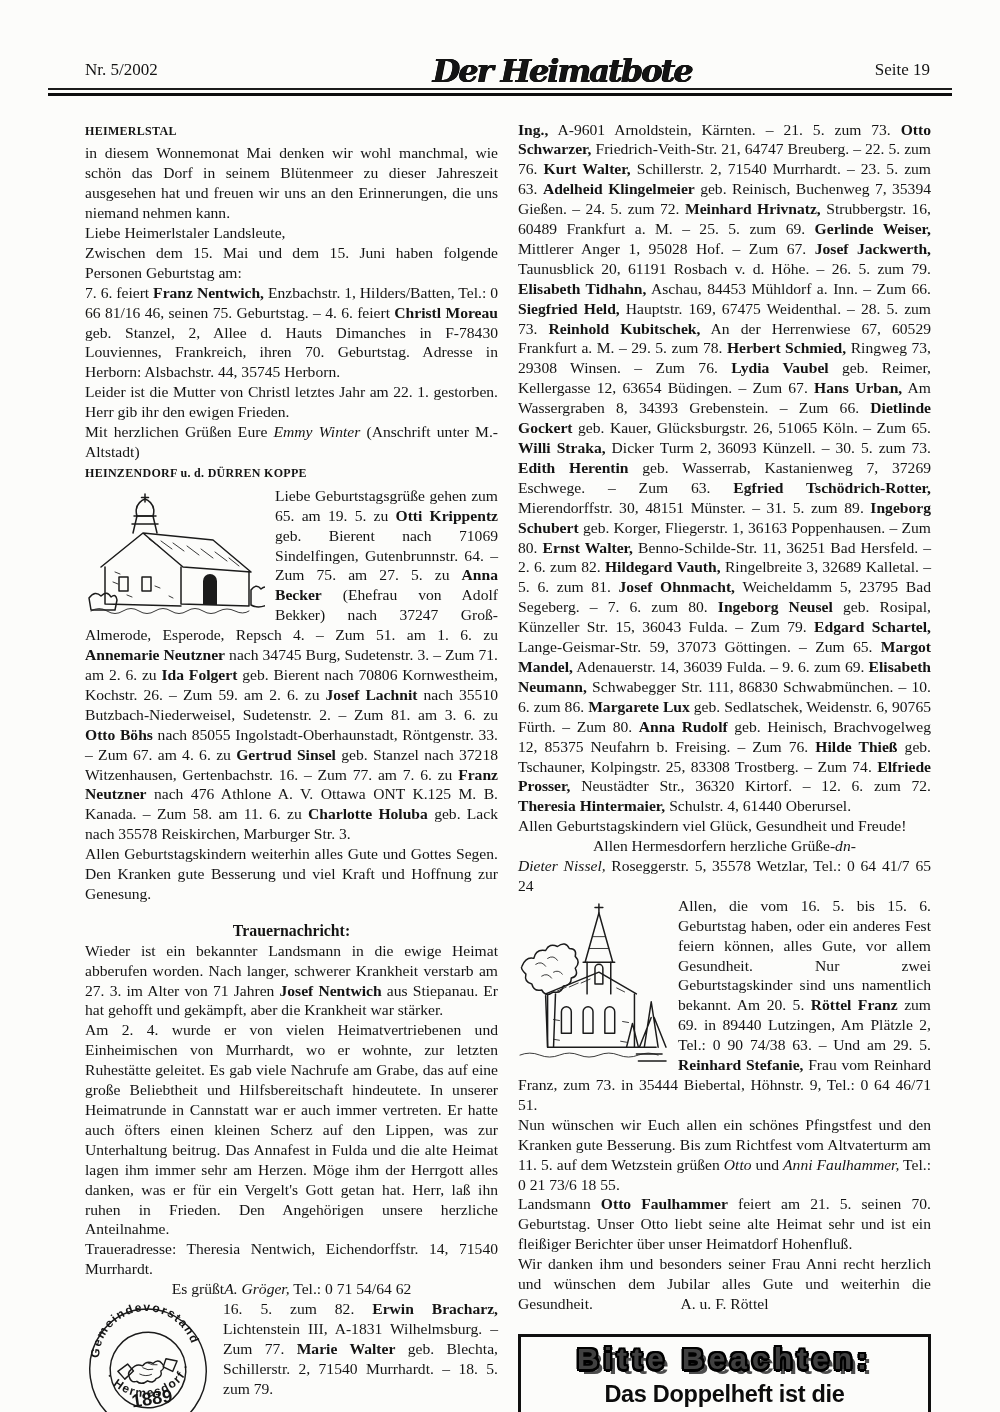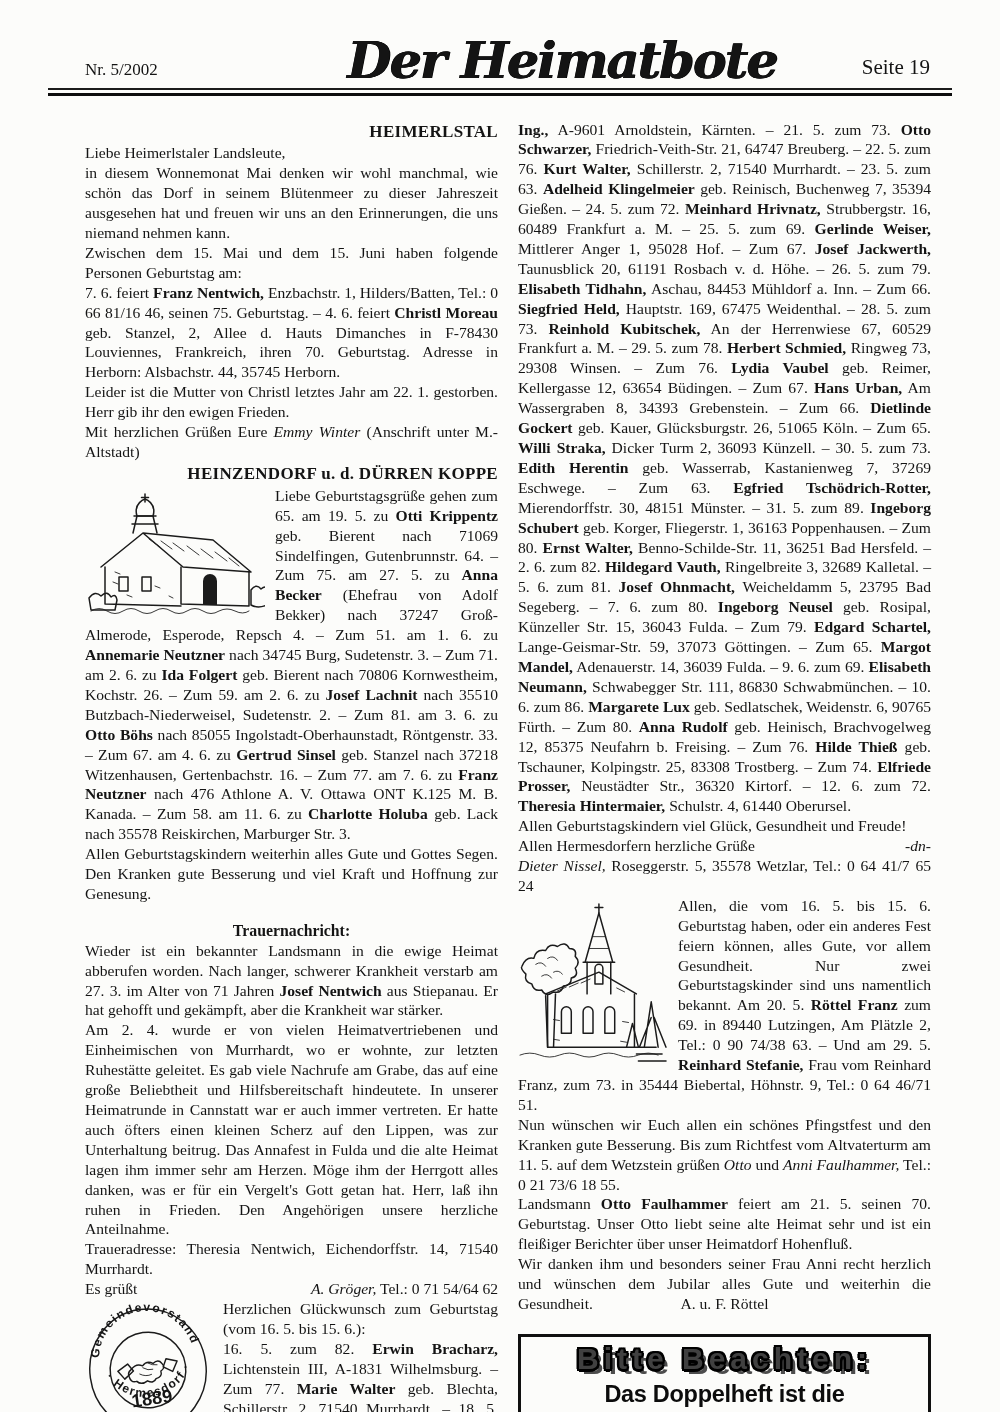--- a/index.html
+++ b/index.html
@@ -1,38 +1,38 @@
 <!DOCTYPE html>
 <html lang="de"><head>
 <meta charset="utf-8">
 <style>
   html,body{margin:0;padding:0;background:#dededa;}
   .page{width:1000px;height:1412px;margin:0 auto;background:#fcfcfa;overflow:hidden;position:relative;
         font-family:"Liberation Serif",serif;color:#141414;}
   
   .hdr{position:relative;height:88px;}
   .issue{position:absolute;left:85px;bottom:8px;font-size:17px;}
-  .pageno{position:absolute;right:70px;bottom:8px;font-size:21px;}
+  .pageno{position:absolute;right:70px;bottom:8px;font-size:17px;}
   .masthead{position:absolute;left:562px;transform:translateX(-50%);bottom:-2px;margin:0;white-space:nowrap;
-            font-family:"DejaVu Serif",serif;font-style:italic;font-weight:700;font-size:51px;letter-spacing:-2px;
+            font-family:"DejaVu Serif",serif;font-style:italic;font-weight:700;font-size:32px;letter-spacing:-2px;
             text-shadow:.6px 0 0 #000,-.3px 0 0 #000;}
   .rules{margin:0 48px;}
   .rule-thin{border-top:2px solid #1c1c1c;margin-bottom:2.5px;}
   .rule-thick{border-top:3.5px solid #0d0d0d;}
   
   .columns{display:flex;gap:20px;padding:24px 69px 0 85px;}
   .col{width:413px;font-size:15.6px;line-height:19.9px;text-align:justify;}
   p{margin:0;}
   .r-n{font-weight:normal;font-style:normal;}
   .r-b{font-weight:bold;}
   .r-i{font-style:italic;}
-  h2.sec{font-size:17px;font-weight:bold;text-align:right;margin:2px 0;letter-spacing:.3px;}
+  h2.sec{font-size:12px;font-weight:bold;text-align:left;margin:2px 0;letter-spacing:.3px;}
   h3.sub{font-size:15.8px;font-weight:bold;margin:17px 0 0;text-align:center;}
   .gap-sm{margin-top:13px;}
-  .split{display:flex;justify-content:space-between;align-items:baseline;}
+  .split{display:flex;justify-content:center;align-items:baseline;}
   .sign{text-align:center;margin-top:-19.9px;}
   
   .fig{float:left;}
   .fig svg{display:block;}
   .fig.chapel{width:180px;height:128px;margin:4px 10px 2px 0;}
   .fig.seal{width:126px;height:132px;margin:5px 12px 2px 0;}
   .fig.church{width:150px;height:170px;margin:4px 10px 2px 0;}
   .sk{stroke:#1b1b1b;fill:none;stroke-width:1.5;stroke-linecap:round;stroke-linejoin:round;}
   .sk-thin{stroke:#222;fill:none;stroke-width:.9;stroke-linecap:round;}
   .sk-fill{fill:#1b1b1b;stroke:none;}
@@ -57,22 +57,22 @@
   </div>
   <div class="rules">
     <div class="rule-thin"></div>
     <div class="rule-thick"></div>
   </div>
 
   <div class="columns">
 
     <section class="col">
       <h2 class="sec">HEIMERLSTAL</h2>
+      <p><span class="r-n">in diesem Wonnemonat Mai denken wir wohl manchmal, wie schön das Dorf in seinem Blütenmeer zu dieser Jahreszeit ausgesehen hat und freuen wir uns an den Erinnerungen, die uns niemand nehmen kann.</span></p>
       <p><span class="r-n">Liebe Heimerlstaler Landsleute,</span></p>
-      <p><span class="r-n">in diesem Wonnemonat Mai denken wir wohl manchmal, wie schön das Dorf in seinem Blütenmeer zu dieser Jahreszeit ausgesehen hat und freuen wir uns an den Erinnerungen, die uns niemand nehmen kann.</span></p>
       <p><span class="r-n">Zwischen dem 15. Mai und dem 15. Juni haben folgende Personen Geburtstag am:</span></p>
       <p><span class="r-n">7. 6. feiert </span><span class="r-b">Franz Nentwich,</span><span class="r-n"> Enzbachstr. 1, Hilders/Batten, Tel.: 0 66 81/16 46, seinen 75. Geburtstag. – 4. 6. feiert </span><span class="r-b">Christl Moreau</span><span class="r-n"> geb. Stanzel, 2, Allee d. Hauts Dimanches in F-78430 Louviennes, Frankreich, ihren 70. Geburtstag. Adresse in Herborn: Alsbachstr. 44, 35745 Herborn.</span></p>
       <p><span class="r-n">Leider ist die Mutter von Christl letztes Jahr am 22. 1. gestorben. Herr gib ihr den ewigen Frieden.</span></p>
       <p><span class="r-n">Mit herzlichen Grüßen Eure </span><span class="r-i">Emmy Winter</span><span class="r-n"> (Anschrift unter M.-Altstadt)</span></p>
 
       <h2 class="sec gap-sm">HEINZENDORF u. d. DÜRREN KOPPE</h2>
       <div class="fig chapel">
         <svg viewBox="0 0 180 128" width="180" height="128">
           <path class="sk" d="M60 4 v8 M56.5 7.5 h7"></path>
           <path class="sk" d="M52 26 C48 13 60 9 60 9 C60 9 72 13 68 26 Z"></path>
@@ -119,21 +119,20 @@
             <g stroke-width="1.5">
               <path class="sk" d="M34 64 l11 -6 5 8 -10 7 Z"></path>
               <path class="sk" d="M96 62 l-11 -4 -4 8 9 6 Z"></path>
               <path class="sk" d="M48 64 q6 -6 12 -2 q5 -5 11 -1 q6 -4 9 1 q4 5 -2 8 q1 6 -6 7 q-3 5 -9 1 q-7 4 -11 -1 q-6 1 -7 -5 q-2 -5 3 -8 Z"></path>
               <path class="sk-thin" d="M56 70 q6 4 12 2 M60 64 q5 4 10 3 M66 60 q4 3 9 3"></path>
             </g>
             <text class="seal-txt" x="65" y="103" text-anchor="middle" font-size="19" font-weight="normal">1889</text>
           </g>
         </svg>
       </div>
-      <p><span class="r-n">Herzlichen Glückwunsch zum Geburtstag (vom 16. 5. bis 15. 6.):</span></p>
       <p><span class="r-n">16. 5. zum 82. </span><span class="r-b">Erwin Bracharz,</span><span class="r-n"> Lichtenstein III, A-1831 Wilhelmsburg. – Zum 77. </span><span class="r-b">Marie Walter</span><span class="r-n"> geb. Blechta, Schillerstr. 2, 71540 Murrhardt. – 18. 5. zum 79. </span></p>
     </section>
 
     <section class="col">
       <p><span class="r-b">Ing.,</span><span class="r-n"> A-9601 Arnoldstein, Kärnten. – 21. 5. zum 73. </span><span class="r-b">Otto Schwarzer,</span><span class="r-n"> Friedrich-Veith-Str. 21, 64747 Breuberg. – 22. 5. zum 76. </span><span class="r-b">Kurt Walter,</span><span class="r-n"> Schillerstr. 2, 71540 Murrhardt. – 23. 5. zum 63. </span><span class="r-b">Adelheid Klingelmeier</span><span class="r-n"> geb. Reinisch, Buchenweg 7, 35394 Gießen. – 24. 5. zum 72. </span><span class="r-b">Meinhard Hrivnatz,</span><span class="r-n"> Strubbergstr. 16, 60489 Frankfurt a. M. – 25. 5. zum 69. </span><span class="r-b">Gerlinde Weiser,</span><span class="r-n"> Mittlerer Anger 1, 95028 Hof. – Zum 67. </span><span class="r-b">Josef Jackwerth,</span><span class="r-n"> Taunusblick 20, 61191 Rosbach v. d. Höhe. – 26. 5. zum 79. </span><span class="r-b">Elisabeth Tidhahn,</span><span class="r-n"> Aschau, 84453 Mühldorf a. Inn. – Zum 66. </span><span class="r-b">Siegfried Held,</span><span class="r-n"> Hauptstr. 169, 67475 Weidenthal. – 28. 5. zum 73. </span><span class="r-b">Reinhold Kubitschek,</span><span class="r-n"> An der Herrenwiese 67, 60529 Frankfurt a. M. – 29. 5. zum 78. </span><span class="r-b">Herbert Schmied,</span><span class="r-n"> Ringweg 73, 29308 Winsen. – Zum 76. </span><span class="r-b">Lydia Vaubel</span><span class="r-n"> geb. Reimer, Kellergasse 12, 63654 Büdingen. – Zum 67. </span><span class="r-b">Hans Urban,</span><span class="r-n"> Am Wassergraben 8, 34393 Grebenstein. – Zum 66. </span><span class="r-b">Dietlinde Gockert</span><span class="r-n"> geb. Kauer, Glücksburgstr. 26, 51065 Köln. – Zum 65. </span><span class="r-b">Willi Straka,</span><span class="r-n"> Dicker Turm 2, 36093 Künzell. – 30. 5. zum 73. </span><span class="r-b">Edith Herentin</span><span class="r-n"> geb. Wasserrab, Kastanienweg 7, 37269 Eschwege. – Zum 63. </span><span class="r-b">Egfried Tschödrich-Rotter,</span><span class="r-n"> Mierendorffstr. 30, 48151 Münster. – 31. 5. zum 89. </span><span class="r-b">Ingeborg Schubert</span><span class="r-n"> geb. Korger, Fliegerstr. 1, 36163 Poppenhausen. – Zum 80. </span><span class="r-b">Ernst Walter,</span><span class="r-n"> Benno-Schilde-Str. 11, 36251 Bad Hersfeld. – 2. 6. zum 82. </span><span class="r-b">Hildegard Vauth,</span><span class="r-n"> Ringelbreite 3, 32689 Kalletal. – 5. 6. zum 81. </span><span class="r-b">Josef Ohnmacht,</span><span class="r-n"> Weicheldamm 5, 23795 Bad Segeberg. – 7. 6. zum 80. </span><span class="r-b">Ingeborg Neusel</span><span class="r-n"> geb. Rosipal, Künzeller Str. 15, 36043 Fulda. – Zum 79. </span><span class="r-b">Edgard Schartel,</span><span class="r-n"> Lange-Geismar-Str. 59, 37073 Göttingen. – Zum 65. </span><span class="r-b">Margot Mandel,</span><span class="r-n"> Adenauerstr. 14, 36039 Fulda. – 9. 6. zum 69. </span><span class="r-b">Elisabeth Neumann,</span><span class="r-n"> Schwabegger Str. 111, 86830 Schwabmünchen. – 10. 6. zum 86. </span><span class="r-b">Margarete Lux</span><span class="r-n"> geb. Sedlatschek, Weidenstr. 6, 90765 Fürth. – Zum 80. </span><span class="r-b">Anna Rudolf</span><span class="r-n"> geb. Heinisch, Brachvogelweg 12, 85375 Neufahrn b. Freising. – Zum 76. </span><span class="r-b">Hilde Thieß</span><span class="r-n"> geb. Tschauner, Kolpingstr. 25, 83308 Trostberg. – Zum 74. </span><span class="r-b">Elfriede Prosser,</span><span class="r-n"> Neustädter Str., 36320 Kirtorf. – 12. 6. zum 72. </span><span class="r-b">Theresia Hintermaier,</span><span class="r-n"> Schulstr. 4, 61440 Oberursel.</span></p>
       <p><span class="r-n">Allen Geburtstagskindern viel Glück, Gesundheit und Freude!</span></p>
       <div class="split">
         <span>Allen Hermesdorfern herzliche Grüße</span>
         <span class="r-i">-dn-</span>
       </div>

